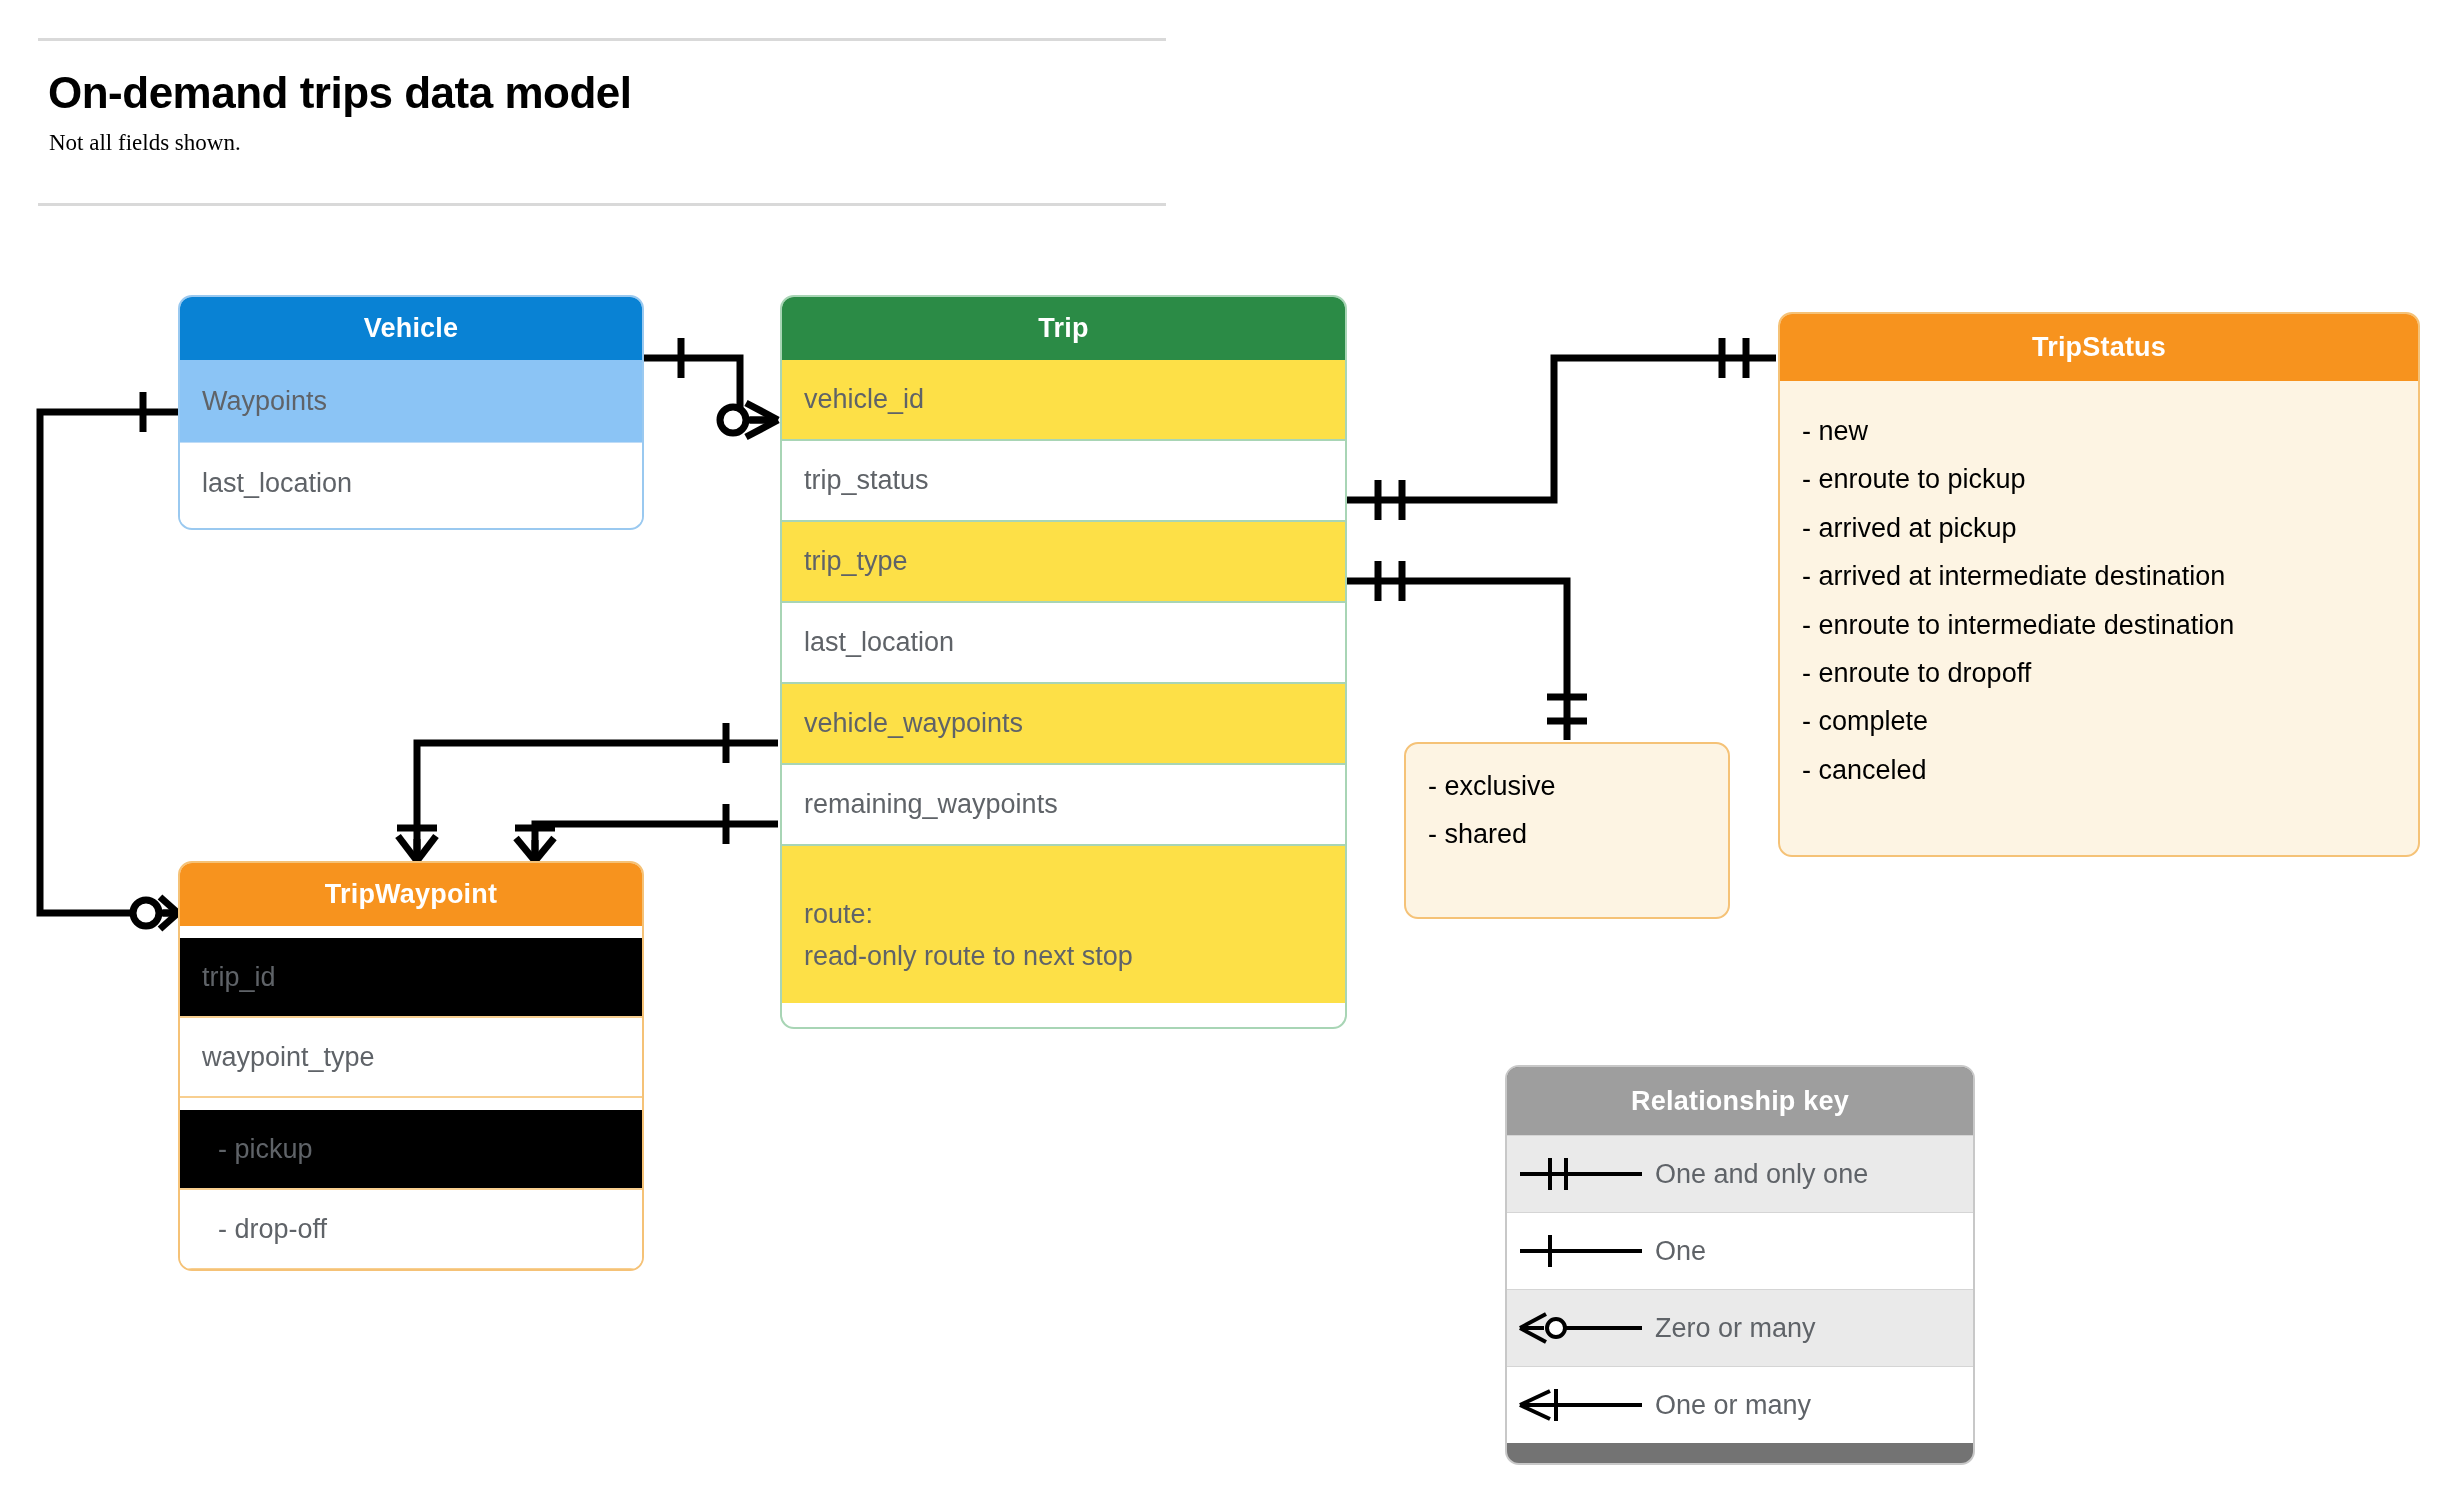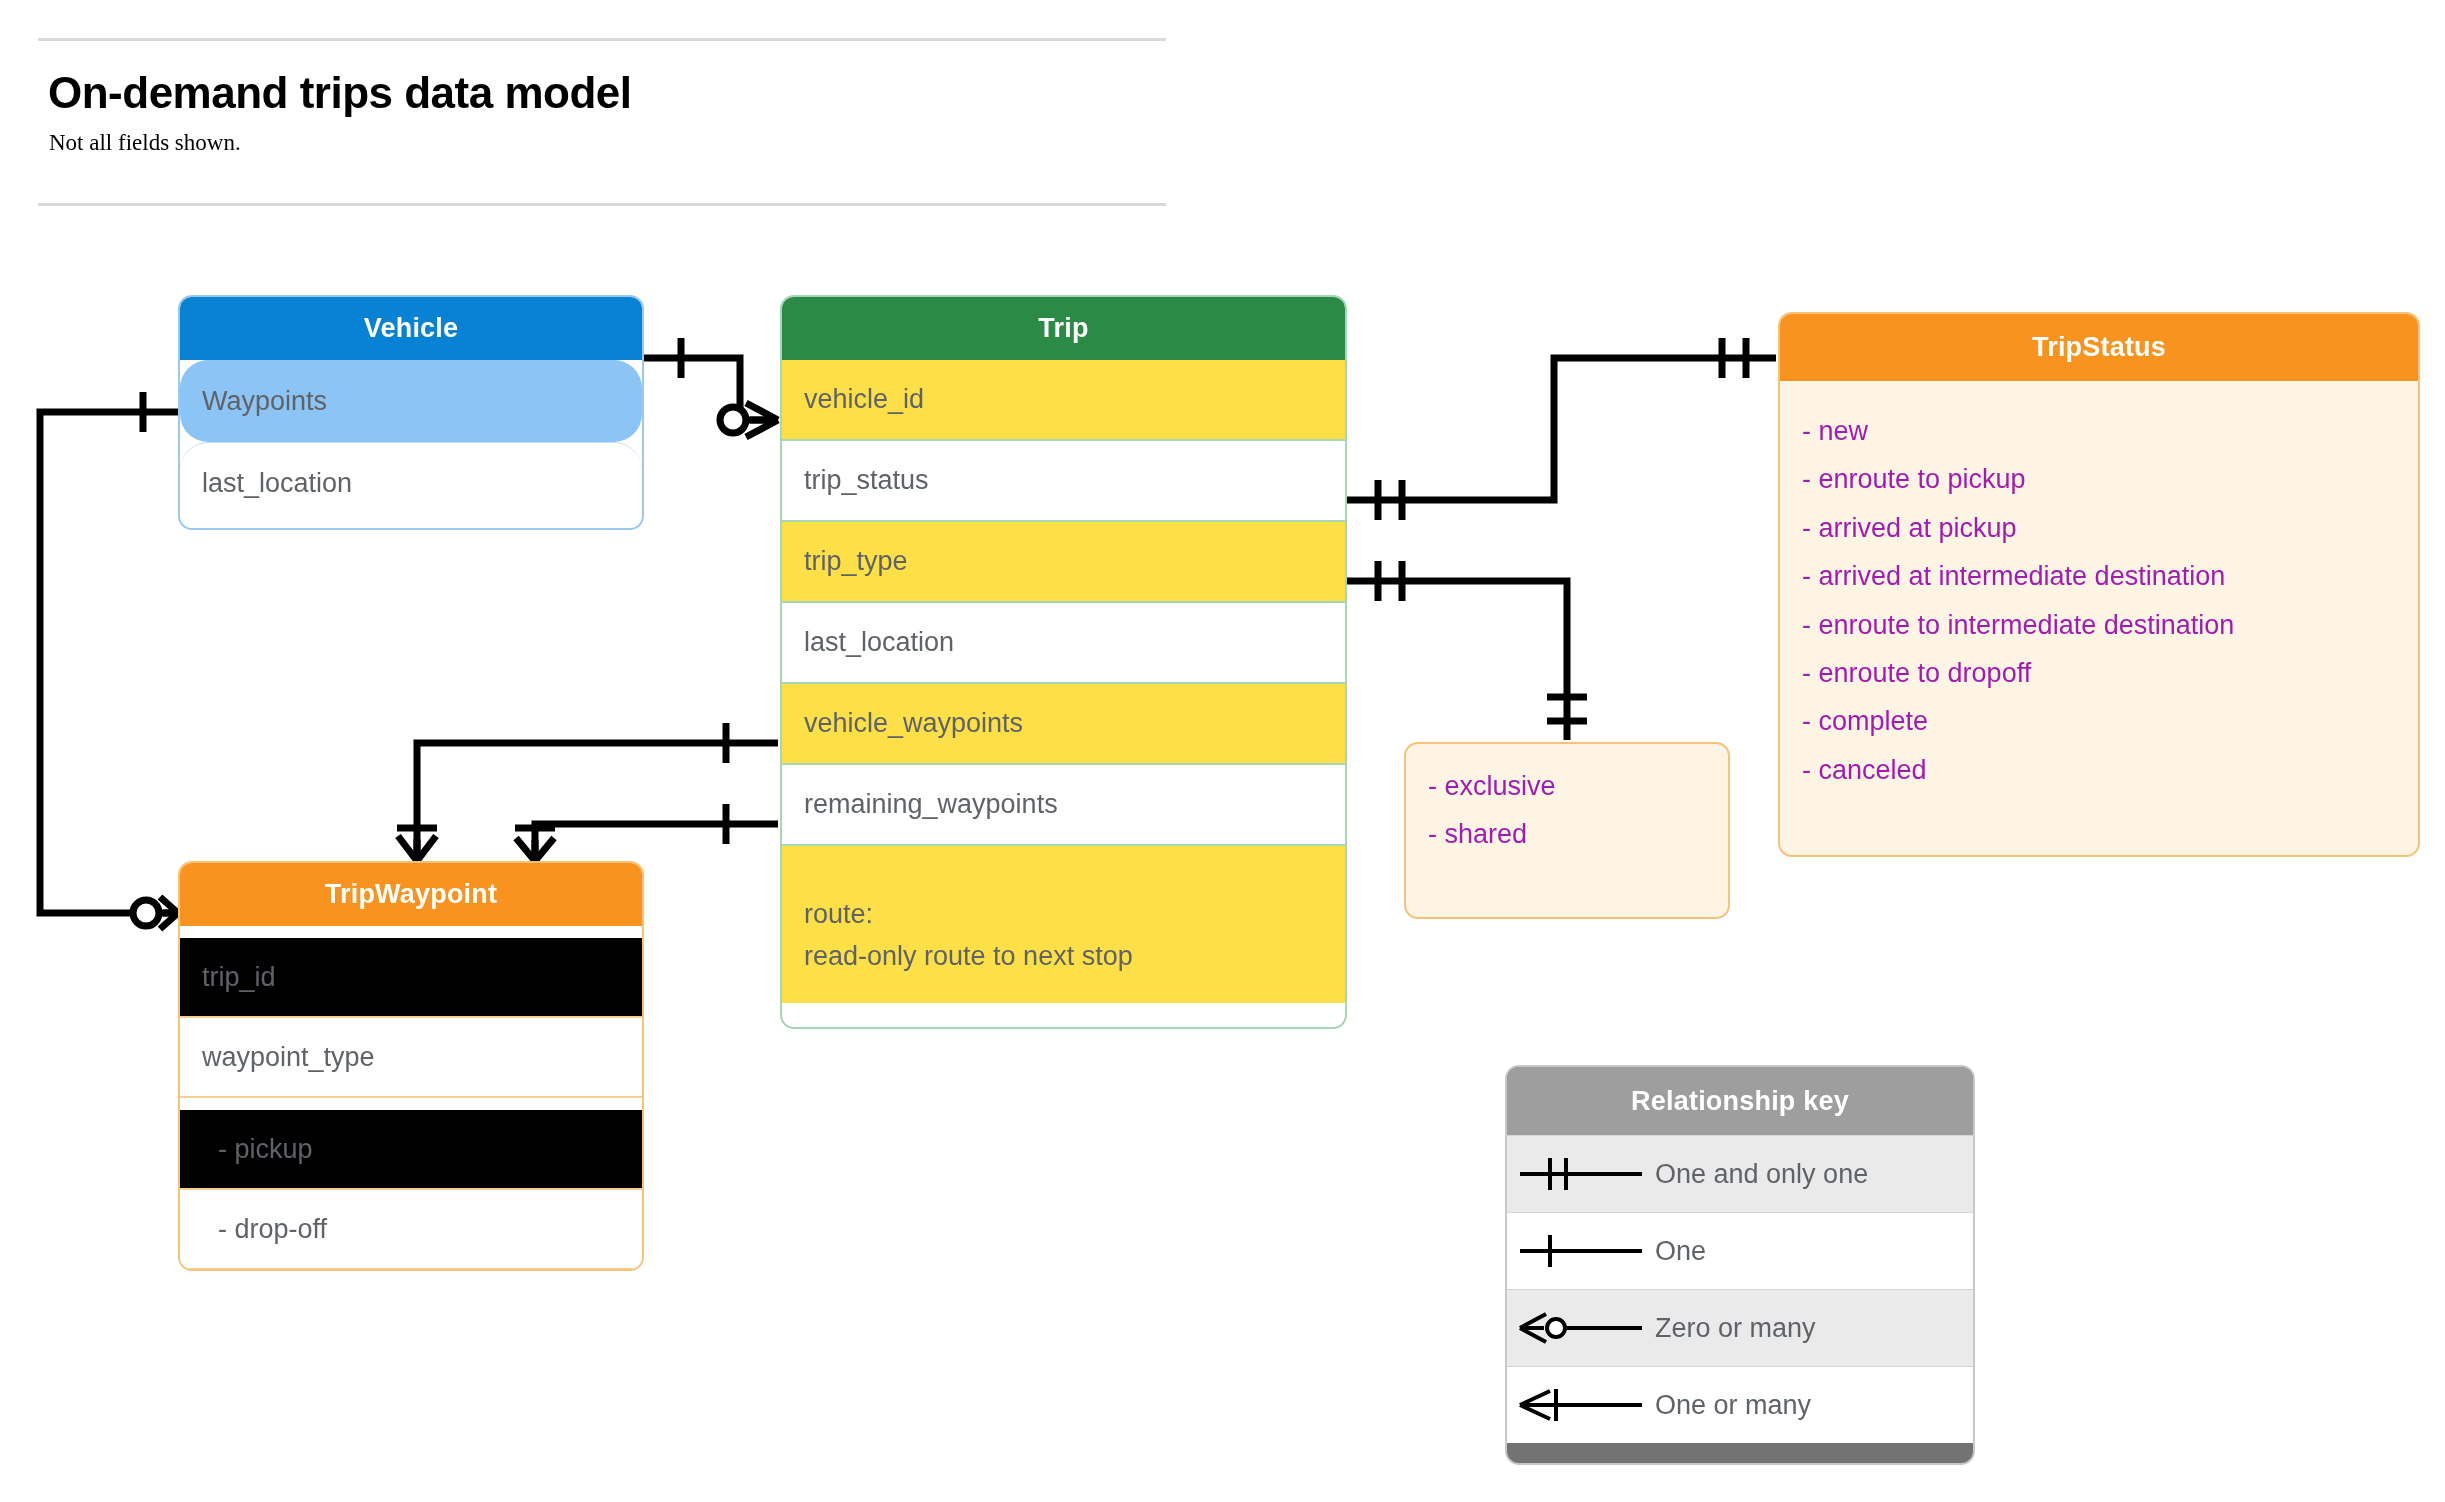--- a/index.html
+++ b/index.html
@@ -84,21 +84,21 @@
   }
 
   
   #vehicle {
     left: 178px; top: 295px;
     width: 466px; height: 235px;
     border: 2px solid #9ac9f0;
     background: #ffffff;
   }
   #vehicle .entity-header { height: 63px; background: #0982d4; }
-  #vehicle .row { height: 82px; border-radius: 28px; }
+  #vehicle .row { height: 82px; }
   #vehicle .row.alt { background: #8bc4f5; }
   #vehicle .row.plain { background: #ffffff; border-top: 1px solid #bfdcf7; }
 
   
   #trip {
     left: 780px; top: 295px;
     width: 567px; height: 734px;
     border: 2px solid #a8d5b5;
     background: #ffffff;
   }
@@ -120,21 +120,21 @@
   #tripstatus {
     left: 1778px; top: 312px;
     width: 642px; height: 545px;
     border: 2px solid #f5c277;
     background: #fdf4e3;
   }
   #tripstatus .entity-header { height: 67px; background: #f7931e; }
   .enum-list {
     padding: 26px 0 20px 22px;
     font-size: 27px;
-    color: #a21caf;
+    color: #000000;
   }
   .enum-list .enum-item { line-height: 1.2; padding: 8px 0; white-space: nowrap; }
 
   
   #triptype {
     left: 1404px; top: 742px;
     width: 326px; height: 177px;
     border: 2px solid #f5c277;
     background: #fdf4e3;
   }

